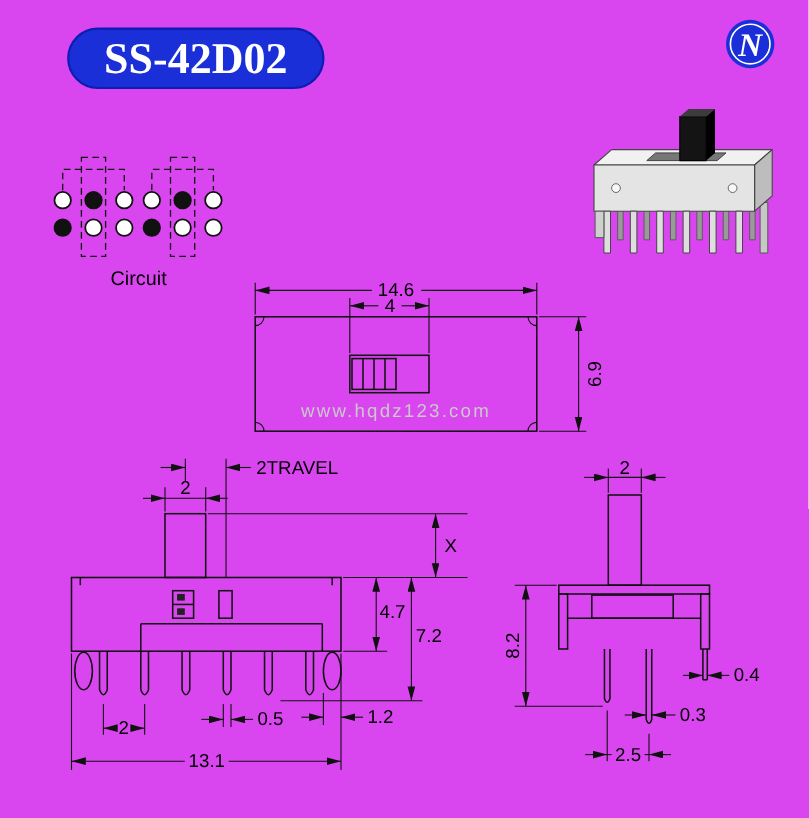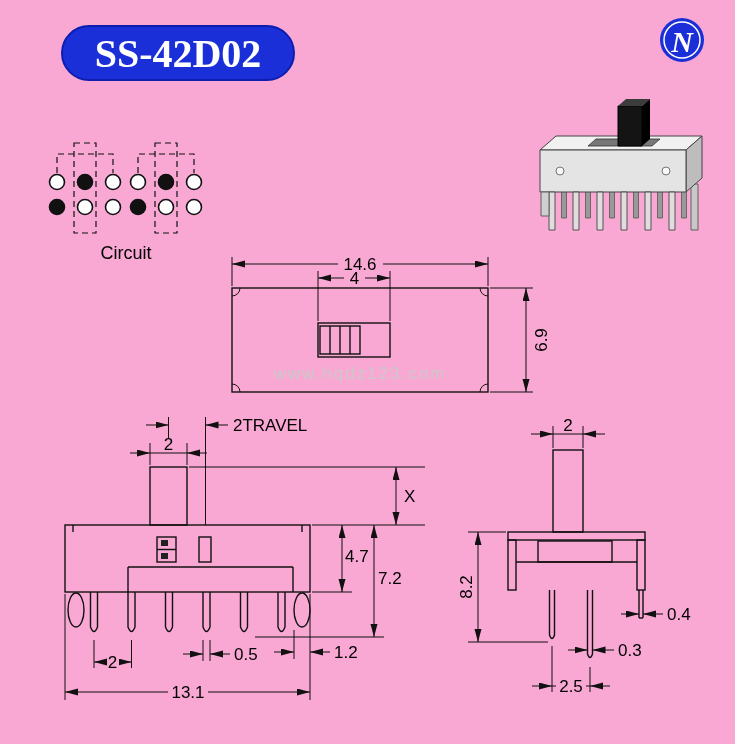--- a/index.html
+++ b/index.html
@@ -1,17 +1,17 @@
 <!DOCTYPE html>
 <html><head>
 <meta charset="utf-8">
 <style>
   html,body { margin:0; padding:0; background:#ffffff; }
   .sheet {
-    position:relative; width:735px; height:744px; background:#f9a8d4;
+    position:relative; width:735px; height:744px; background:#d946ef;
     font-family:"Liberation Sans", sans-serif; overflow:hidden;
   }
   svg { position:absolute; left:0; top:0; }
   .ln   { stroke:#111; stroke-width:1.4; fill:none; }
   .dl   { stroke:#111; stroke-width:1; fill:none; }
   .dash { stroke:#111; stroke-width:1.2; fill:none; stroke-dasharray:6 4; }
   .pin  { stroke:#111; stroke-width:1.6; }
   .dim  { font-family:"Liberation Sans", sans-serif; font-size:17px; fill:#000; }
   .circuit-label { font-family:"Liberation Sans", sans-serif; font-size:18px; fill:#000; }
   .wm   { font-family:"Liberation Sans", sans-serif; font-size:17px; fill:#c9c9c9; letter-spacing:2px; }

